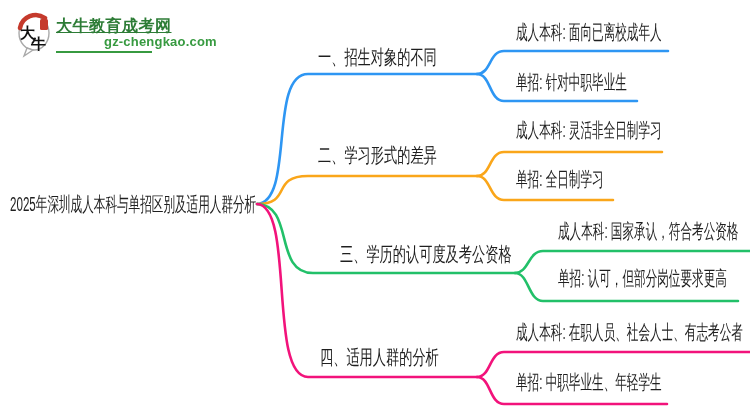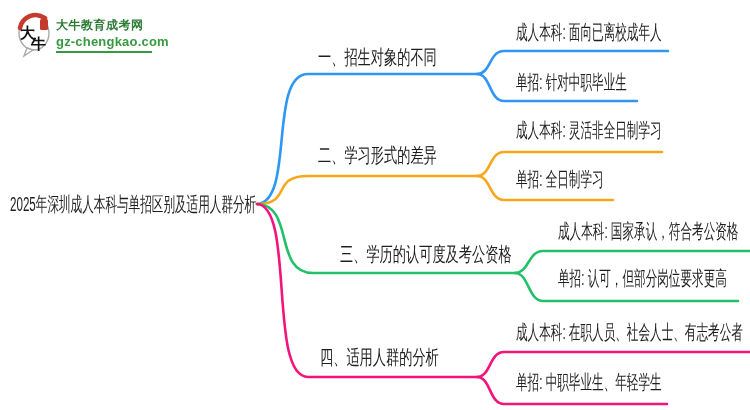--- a/index.html
+++ b/index.html
@@ -17,22 +17,22 @@
     line-height: 22px;
     transform: scaleX(0.58);
     transform-origin: 0 50%;
   }
   .node.branch-label { transform: scaleX(0.66); }
 
   .logo { position: absolute; left: 14px; top: 10px; width: 160px; height: 52px; }
   .logo-bubble-svg { position: absolute; left: 0; top: 2px; }
   .logo-text { position: absolute; left: 42px; top: 7px; }
   .logo-title {
-    font-size: 12px; font-weight: bold; letter-spacing: 0.5px;
-    line-height: 17px; white-space: nowrap;
+    font-size: 16px; font-weight: bold; letter-spacing: 0.5px;
+    line-height: 17px; white-space: nowrap; text-decoration: underline;
   }
   .logo-domain {
     font-size: 13px; font-weight: bold; line-height: 14px;
     margin-top: 1px; white-space: nowrap; letter-spacing: 0.2px;
   }
   .logo-underline { height: 2px; width: 96px; margin-top: 2px; }
 </style>
 </head>
 <body>
 
@@ -85,18 +85,18 @@
 
       <path d="M 6,16 A 16,16 0 0 1 31,6" fill="none" stroke-width="4.5" stroke-linecap="round" stroke="#c53a2c"></path>
 
       <rect x="26" y="7" width="8" height="11" rx="1.5" fill="#c53a2c"></rect>
 
       <text x="6" y="26" font-size="15" font-weight="bold" fill="#111111">大</text>
       <text x="17" y="37" font-size="15" font-weight="bold" fill="#111111">牛</text>
     </svg>
     <div class="logo-text">
       <div class="logo-title" style="color: rgb(45, 124, 54);">大牛教育成考网</div>
-      <div class="logo-domain" style="color: rgb(55, 154, 64);">gz-chengkao.com</div>
+      <div class="logo-domain" style="color: rgb(55, 154, 64); margin-left: 48px;">gz-chengkao.com</div>
       <div class="logo-underline" style="background: rgb(55, 154, 64);"></div>
     </div>
   </div>
 
 </div>
 
 </body></html>

